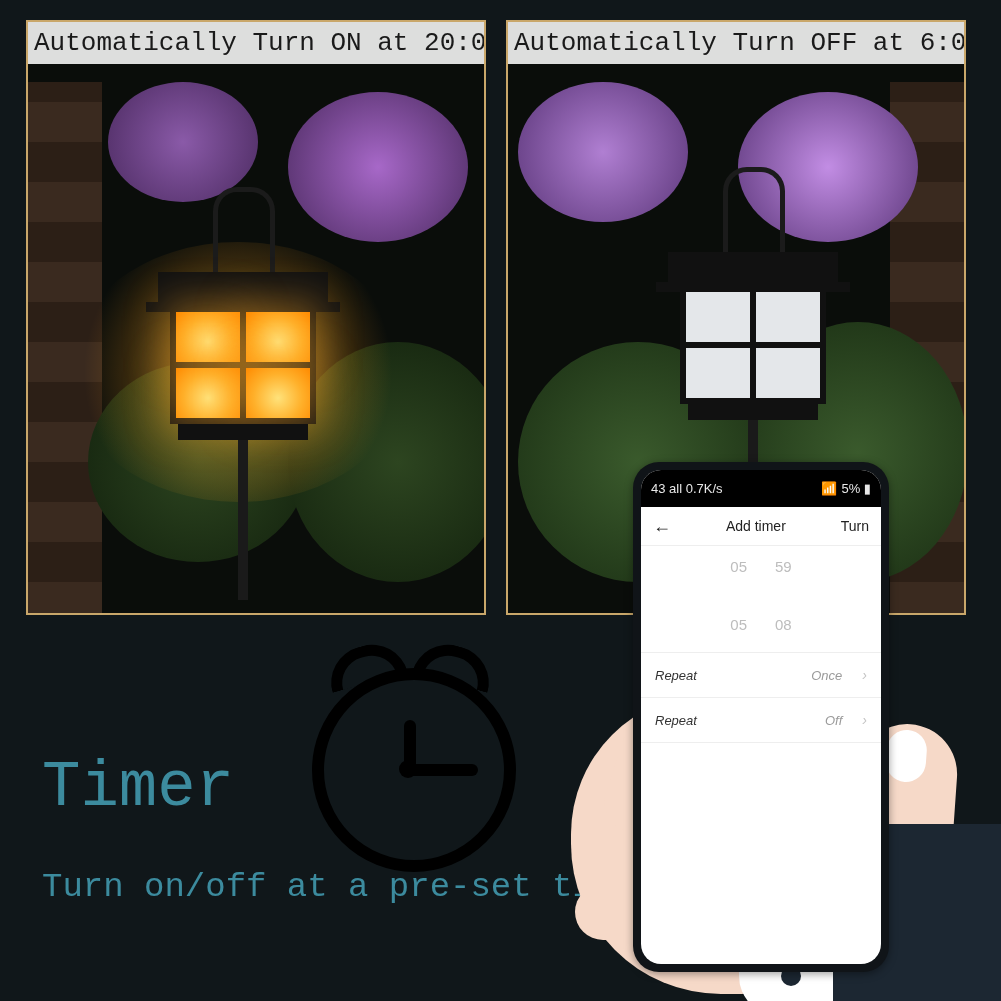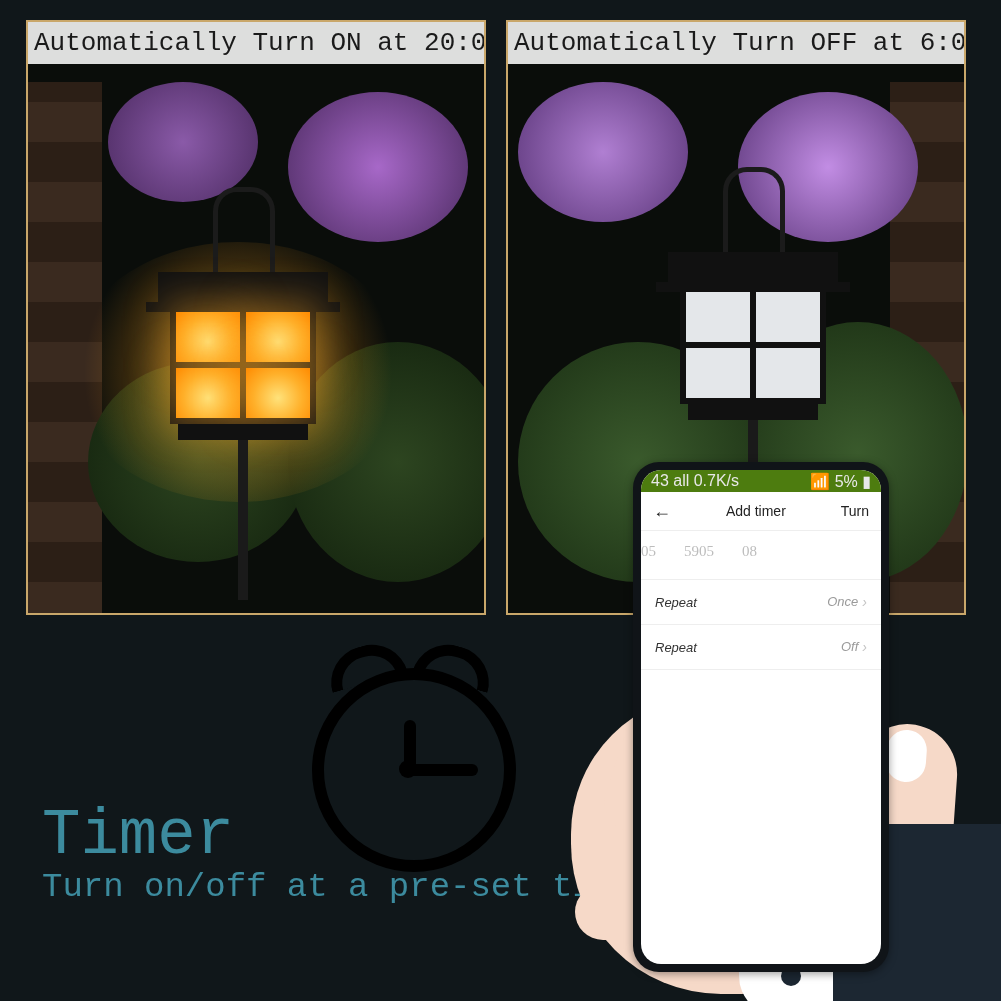--- a/index.html
+++ b/index.html
@@ -26,21 +26,21 @@
   .lant-roof:before{content:"";position:absolute;left:-12px;right:-12px;bottom:-6px;height:10px;background:#111;}
   .lant-body{position:absolute;left:12px;top:34px;width:146px;height:118px;background:#111;padding:6px;box-sizing:border-box;display:grid;grid-template-columns:1fr 1fr;grid-template-rows:1fr 1fr;gap:6px;}
   .pane{width:100%;height:100%;}
   .pane.on{background:radial-gradient(circle at 50% 60%,#ffe27a,#ffb02a 55%,#ff8a00 100%);box-shadow:0 0 40px 10px rgba(255,170,40,.45);}
   .pane.off{background:#e4e7ea;}
   .lant-base{position:absolute;left:20px;top:152px;width:130px;height:16px;background:#111;}
   .lant-stem{position:absolute;left:80px;top:168px;width:10px;height:160px;background:#1a1a1a;}
   .glow{position:absolute;left:40px;top:220px;width:340px;height:260px;border-radius:50%;background:radial-gradient(circle,rgba(255,190,60,.55),rgba(255,160,30,.15) 55%,transparent 72%);pointer-events:none;}
 
   
-  .title{position:absolute;left:42px;top:752px;color:#3c8b9e;font-size:64px;font-family:"Courier New",monospace;margin-top:48px;}
+  .title{position:absolute;left:42px;top:752px;color:#3c8b9e;font-size:64px;font-family:"Courier New",monospace;}
   .subtitle{position:absolute;left:42px;top:868px;color:#3c8b9e;font-size:34px;font-family:"Courier New",monospace;}
 
   
   .clock{position:absolute;left:292px;top:640px;width:230px;height:230px;}
   .clock .face{position:absolute;left:20px;top:28px;width:180px;height:180px;border:12px solid #000;border-radius:50%;}
   .clock .bell{position:absolute;top:6px;width:56px;height:26px;border:11px solid #000;border-bottom:none;border-radius:56px 56px 0 0;}
   .clock .bell.l{left:34px;transform:rotate(-16deg);}
   .clock .bell.r{right:28px;transform:rotate(16deg);}
   .clock .hand{position:absolute;background:#000;border-radius:6px;}
   .clock .hand.h{left:112px;top:80px;width:12px;height:54px;transform-origin:50% 100%;}
@@ -55,32 +55,32 @@
   .palm{position:absolute;right:110px;top:46px;width:320px;height:300px;background:#f6d9c8;border-radius:140px 120px 150px 150px;}
   .thumb{position:absolute;right:46px;top:76px;width:100px;height:160px;background:#f6d9c8;border-radius:60px 60px 60px 60px;transform:rotate(4deg);}
   .finger{position:absolute;background:#f6d9c8;border-radius:36px;}
   .f1{right:326px;top:58px;width:60px;height:128px;transform:rotate(18deg);}
   .f4{right:330px;top:236px;width:96px;height:56px;}
   .nail{position:absolute;width:40px;height:52px;border-radius:30px;background:#fff;}
 
   
   .phone{position:absolute;right:112px;top:-186px;width:256px;height:510px;background:#101418;border-radius:26px;box-shadow:0 2px 8px rgba(0,0,0,.4);}
   .phone .screen{position:absolute;inset:8px;border-radius:20px;background:#fff;display:flex;flex-direction:column;overflow:hidden;}
-  .statusbar{height:22px;background:#4d7c0f;display:flex;align-items:center;justify-content:space-between;padding:0 10px;color:#e8e8e8;font-size:16px;font-family:Arial,sans-serif;}
+  .statusbar{height:37px;background:#000000;display:flex;align-items:center;justify-content:space-between;padding:0 10px;color:#e8e8e8;font-size:13px;font-family:Arial,sans-serif;}
   .cam{position:absolute;left:50%;top:10px;transform:translateX(-50%);display:flex;gap:6px;}
   .cam i{width:10px;height:10px;border-radius:50%;background:#30353b;display:block;}
   .appbar{height:38px;display:flex;align-items:center;justify-content:space-between;padding:0 12px;font-family:Arial,sans-serif;font-size:14px;color:#222;border-bottom:1px solid #eee;}
   .appbar .back{font-size:18px;color:#222;}
   .appbar .ttl{font-weight:500;}
   .appbar .save{color:#222;}
-  .picker{padding:6px 0 14px 0;display:flex;flex-direction:row;align-items:center;font-family:Liberation Serif, serif;border-bottom:1px solid #eee;}
+  .picker{padding:6px 0 14px 0;display:flex;flex-direction:column;align-items:center;font-family:Liberation Sans, sans-serif;border-bottom:1px solid #eee;gap:30px;}
   .picker .row{display:flex;gap:28px;height:28px;align-items:center;font-size:15px;color:#bdbdbd;}
   .picker .row.sel{color:#111;font-size:18px;border-top:1px solid #e7e7e7;border-bottom:1px solid #e7e7e7;padding:4px 20px;}
   .listrow{height:44px;display:flex;align-items:center;justify-content:space-between;padding:0 14px;border-bottom:1px solid #eee;font-family:Arial,sans-serif;font-size:13px;color:#333;font-style:italic;}
-  .listrow .val{color:#9a9a9a;display:flex;gap:4px;}
+  .listrow .val{color:#9a9a9a;display:flex;align-items:center;gap:20px;}
   .listrow .chev{color:#c4c4c4;font-size:14px;}
   .flexfill{flex:1;}
 </style>
 </head>
 <body>
 
 <div class="canvas">
 
   <div class="panel left">
     <div class="garden">

